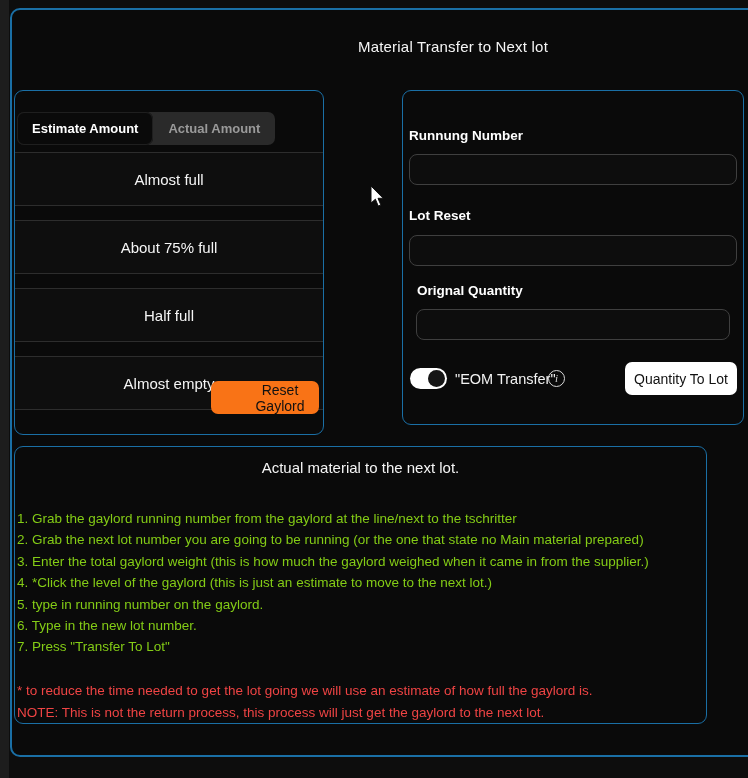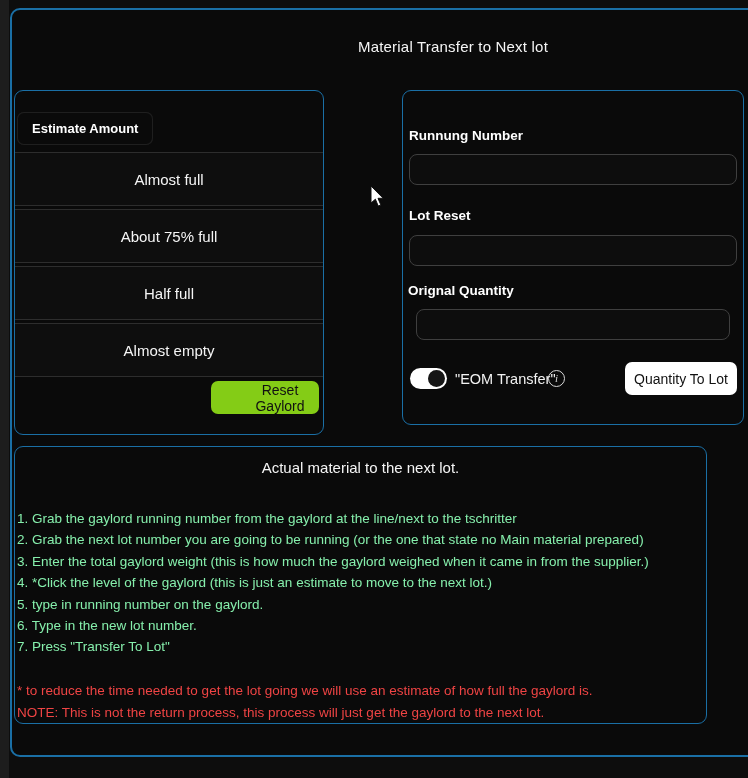--- a/index.html
+++ b/index.html
@@ -36,28 +36,28 @@
   .tab{
     display:flex;align-items:center;padding:0 15px;font-size:13px;cursor:default;
     border-radius:7px;white-space:nowrap;
   }
   .tab.active{background:#0a0a0a;color:#fff;font-weight:bold;box-shadow:0 0 0 1px #1f1f1f inset;}
   .tab.inactive{color:#9a9a9a;font-weight:600;}
 
   
   .levels{position:absolute;left:0;top:61px;width:100%;}
   .level-btn{
-    box-sizing:border-box;width:100%;height:54px;margin-bottom:3px;
+    box-sizing:border-box;width:100%;height:54px;margin-bottom:14px;
     background:#0e0e0e;border:1px solid #2d2d2d;border-left:none;border-right:none;
     display:flex;align-items:center;justify-content:center;
     color:#f5f5f5;font-size:15px;
   }
   .reset-btn{
     position:absolute;right:4px;top:290px;width:108px;height:33px;
-    background:#84cc16;color:#111;border:none;border-radius:7px;
+    background:#f97316;color:#111;border:none;border-radius:7px;
     font-size:14px;font-family:"Liberation Sans",sans-serif;
     display:flex;align-items:center;justify-content:center;padding-left:36px;
   }
 
   
   .field-label{position:absolute;left:6px;font-size:13.5px;font-weight:bold;color:#fff;}
   .text-input{
     position:absolute;left:6px;width:328px;height:31px;box-sizing:border-box;
     background:#0d0d0d;border:1px solid #3f3f3f;border-radius:8px;outline:none;
     color:#eee;font-size:14px;padding:0 10px;font-family:"Liberation Sans",sans-serif;
@@ -80,56 +80,57 @@
   .submit-btn{
     position:absolute;left:222px;top:271px;width:112px;height:33px;
     background:#ffffff;color:#111;border:none;border-radius:7px;font-size:14px;
     font-family:"Liberation Sans",sans-serif;
     display:flex;align-items:center;justify-content:center;
   }
 
   
   .instr-heading{position:absolute;top:12px;left:0;width:100%;text-align:center;font-size:15px;color:#f5f5f5;}
   .steps{position:absolute;left:2px;top:61px;width:688px;}
-  .step{font-size:13.5px;line-height:21.4px;color:#86efac;white-space:nowrap;}
+  .step{font-size:13.5px;line-height:21.4px;color:#84cc16;white-space:nowrap;}
   .notes{position:absolute;left:2px;top:233px;width:688px;}
   .note{font-size:13.5px;line-height:22px;color:#ef4444;white-space:nowrap;}
 
   .cursor{position:absolute;left:370px;top:186px;z-index:50;}
 </style>
 </head>
 <body>
 
 <div class="window-edge"></div>
 
 <div class="outer">
 
   <div class="page-title">Material Transfer to Next lot</div>
 
   <div class="panel panel-estimate">
     <div class="tabbar">
       <div class="tab active">Estimate Amount</div>
+      <div class="tab inactive">Actual Amount</div>
     </div>
     <div class="levels">
       <button class="level-btn">Almost full</button>
       <button class="level-btn">About 75% full</button>
       <button class="level-btn">Half full</button>
       <button class="level-btn">Almost empty</button>
     </div>
     <button class="reset-btn">Reset Gaylord</button>
   </div>
 
   <div class="panel panel-form">
     <div class="field-label" style="top:37px;">Runnung Number</div>
     <input class="text-input" style="top: 63px;" type="text" value="">
 
     <div class="field-label" style="top:117px;">Lot Reset</div>
     <input class="text-input" style="top: 144px;" type="text" value="">
 
-    <div class="field-label" style="left:5px;top:192px;">Orignal Quantity</div>
+    <div class="field-label" style="left:14px;top:192px;">Orignal Quantity</div>
     <input class="text-input" style="left: 13px; top: 218px; width: 314px;" type="text" value="">
 
     <div class="toggle">
       <div class="knob"></div>
     </div>
     <div class="eom-label">"EOM Transfer"</div>
     <div class="info-icon">i</div>
 
     <button class="submit-btn">Quantity To Lot</button>
   </div>

